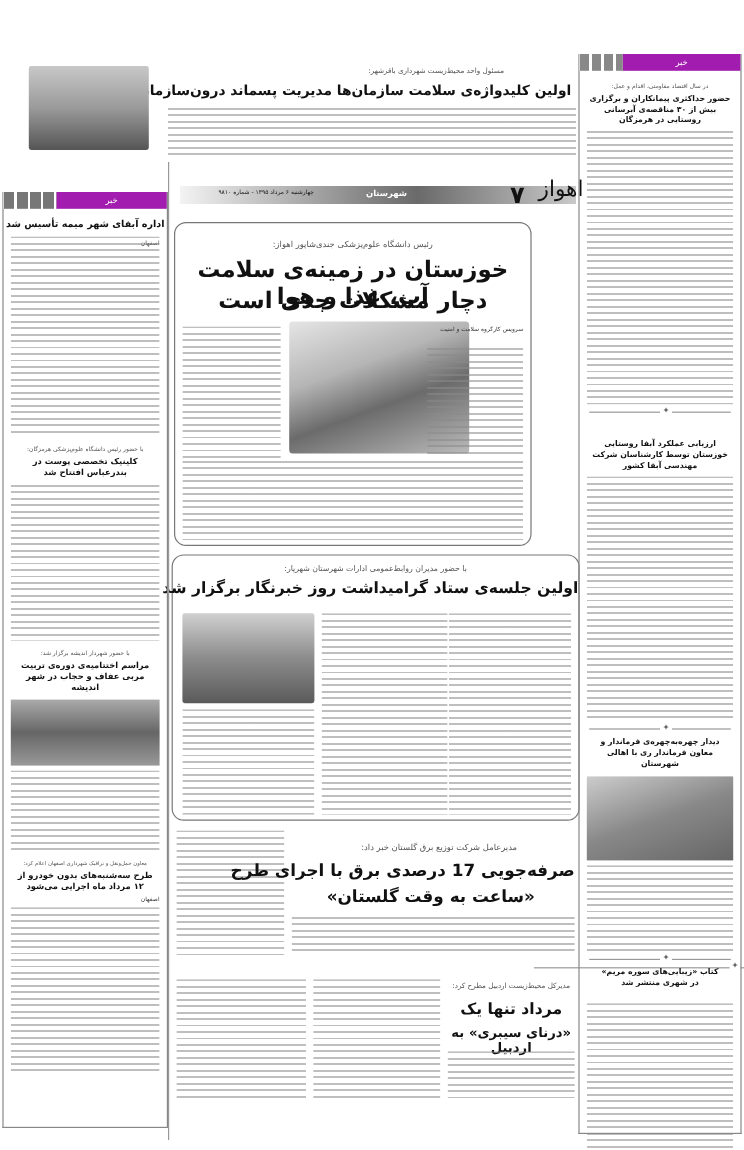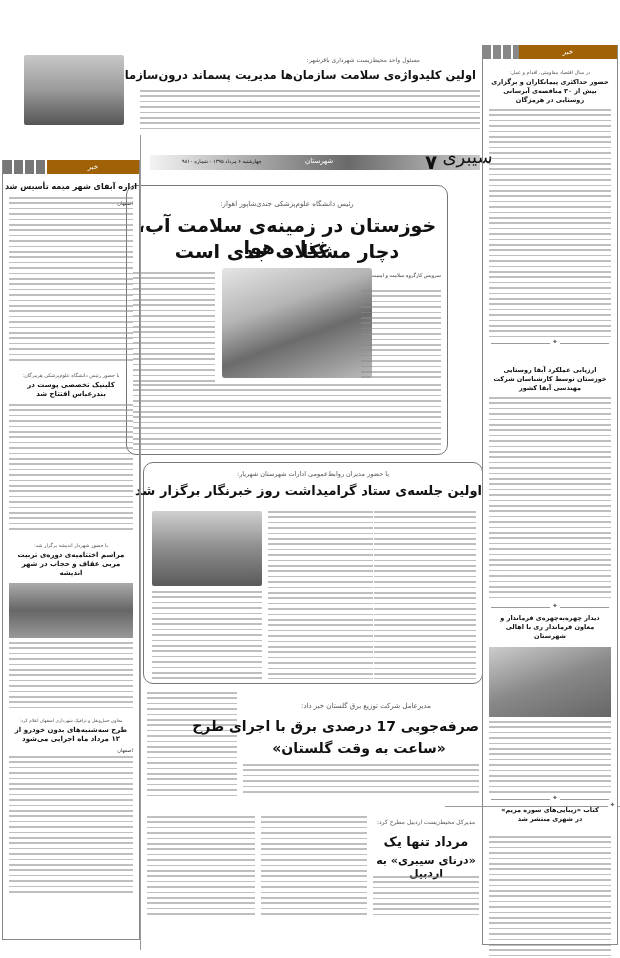--- a/index.html
+++ b/index.html
@@ -5,46 +5,46 @@
 *{box-sizing:border-box;margin:0;padding:0}
 html,body{width:620px;height:958px;background:#fff;overflow:hidden}
 body{position:relative;font-family:"DejaVu Sans",sans-serif;color:#111;direction:rtl}
 .abs{position:absolute}
 .txt{font-size:4.2px;line-height:6.2px;color:#444;text-align:justify;overflow:hidden}
 .filler{display:block;width:100%;height:100%;background:repeating-linear-gradient(to bottom,#8a8a8a 0,#8a8a8a 1.6px,transparent 1.6px,transparent 5.4px);opacity:.55}
 .kicker{font-size:7px;color:#555;text-align:center;white-space:nowrap}
 .hl{font-weight:bold;text-align:center;color:#111}
 .box{border:1px solid #777;border-radius:10px}
 .photo{background:linear-gradient(135deg,#bbb,#777 40%,#aaa 70%,#666)}
-.khabar{height:14px;background:#a16207;color:#fff;display:flex;align-items:center;justify-content:center;font-size:7px}
+.khabar{height:14px;background:#a21caf;color:#fff;display:flex;align-items:center;justify-content:center;font-size:7px}
 .divider{height:1px;background:#999;position:relative}
 .divider::after{content:"✦";position:absolute;left:50%;top:-5px;font-size:7px;color:#666;background:#fff;padding:0 2px}
 </style>
 </head>
 <body>
 
 <div class="abs" style="left:140px;top:50px;width:340px;height:85px">
   <div class="kicker" style="position:absolute;right:60px;top:6px;font-size:6px">مسئول واحد محیط‌زیست شهرداری باقرشهر:</div>
   <div class="hl" style="position:absolute;right:4px;top:18px;font-size:11.5px;white-space:nowrap">اولین کلیدواژه‌ی سلامت سازمان‌ها مدیریت پسماند درون‌سازمانی است</div>
   <div class="txt" style="position:absolute;left:0;right:0;top:40px;height:42px">
       <span class="filler"></span>
     </div>
 </div>
 
 <div class="abs photo" style="left:486px;top:62px;width:0;height:0"></div>
 <div class="abs photo" style="left:24px;top:55px;width:100px;height:70px;border-radius:2px;background:linear-gradient(180deg,#c8c8c8,#9a9a9a 50%,#555)"></div>
 
 <div class="abs" style="left:150px;top:155px;width:330px;height:15px;background:linear-gradient(90deg,#f3f3f3,#8a8a8a 45%,#6a6a6a 60%,#c9c9c9);">
   <span style="position:absolute;left:32px;top:3px;font-size:5px;color:#111;white-space:nowrap">چهارشنبه ۶ مرداد ۱۳۹۵ - شماره ۹۸۱۰</span>
-  <span style="position:absolute;left:155px;top:2px;font-size:7px;color:#fff;font-weight:normal">شهرستان</span>
+  <span style="position:absolute;left:155px;top:2px;font-size:7px;color:#fff;font-weight:bold">شهرستان</span>
 </div>
 <div class="abs" style="left:425px;top:150px;font-size:20px;font-weight:bold;color:#111">۷</div>
-<div class="abs" style="left:440px;top:146px;font-size:18px;font-family:'DejaVu Serif',serif;color:#111;width:55px;text-align:center">سیبری</div>
+<div class="abs" style="left:440px;top:146px;font-size:18px;font-family:'DejaVu Serif',serif;color:#111;width:55px;text-align:center">اهواز</div>
 
-<div class="abs box" style="left:126px;top:185px;width:322px;height:270px">
+<div class="abs box" style="left:145px;top:185px;width:298px;height:270px">
   <div class="kicker" style="position:absolute;left:0;right:0;top:14px;font-size:7px">رئیس دانشگاه علوم‌پزشکی جندی‌شاپور اهواز:</div>
   <div class="hl" style="position:absolute;left:0;right:0;top:54px;font-size:19px">دچار مشکلات جدی است</div>
   <div class="hl" style="position:absolute;left:0;right:0;top:28px;font-size:19px">خوزستان در زمینه‌ی سلامت آب، غذا و هوا</div>
   <div class="txt" style="position:absolute;left:6px;top:86px;width:82px;height:110px">
       <span class="filler"></span>
     </div>
   <div class="abs photo" style="left:95px;top:82px;width:150px;height:110px;border-radius:3px;background:linear-gradient(160deg,#e5e5e5,#b5b5b5 35%,#6b6b6b 60%,#bbb)"></div>
   <div class="txt" style="position:absolute;right:6px;top:86px;width:80px;font-size:5px;line-height:7px;color:#333">سرویس کارگروه سلامت و امنیت</div>
   <div class="txt" style="position:absolute;right:6px;top:104px;width:80px;height:90px">
       <span class="filler"></span>

